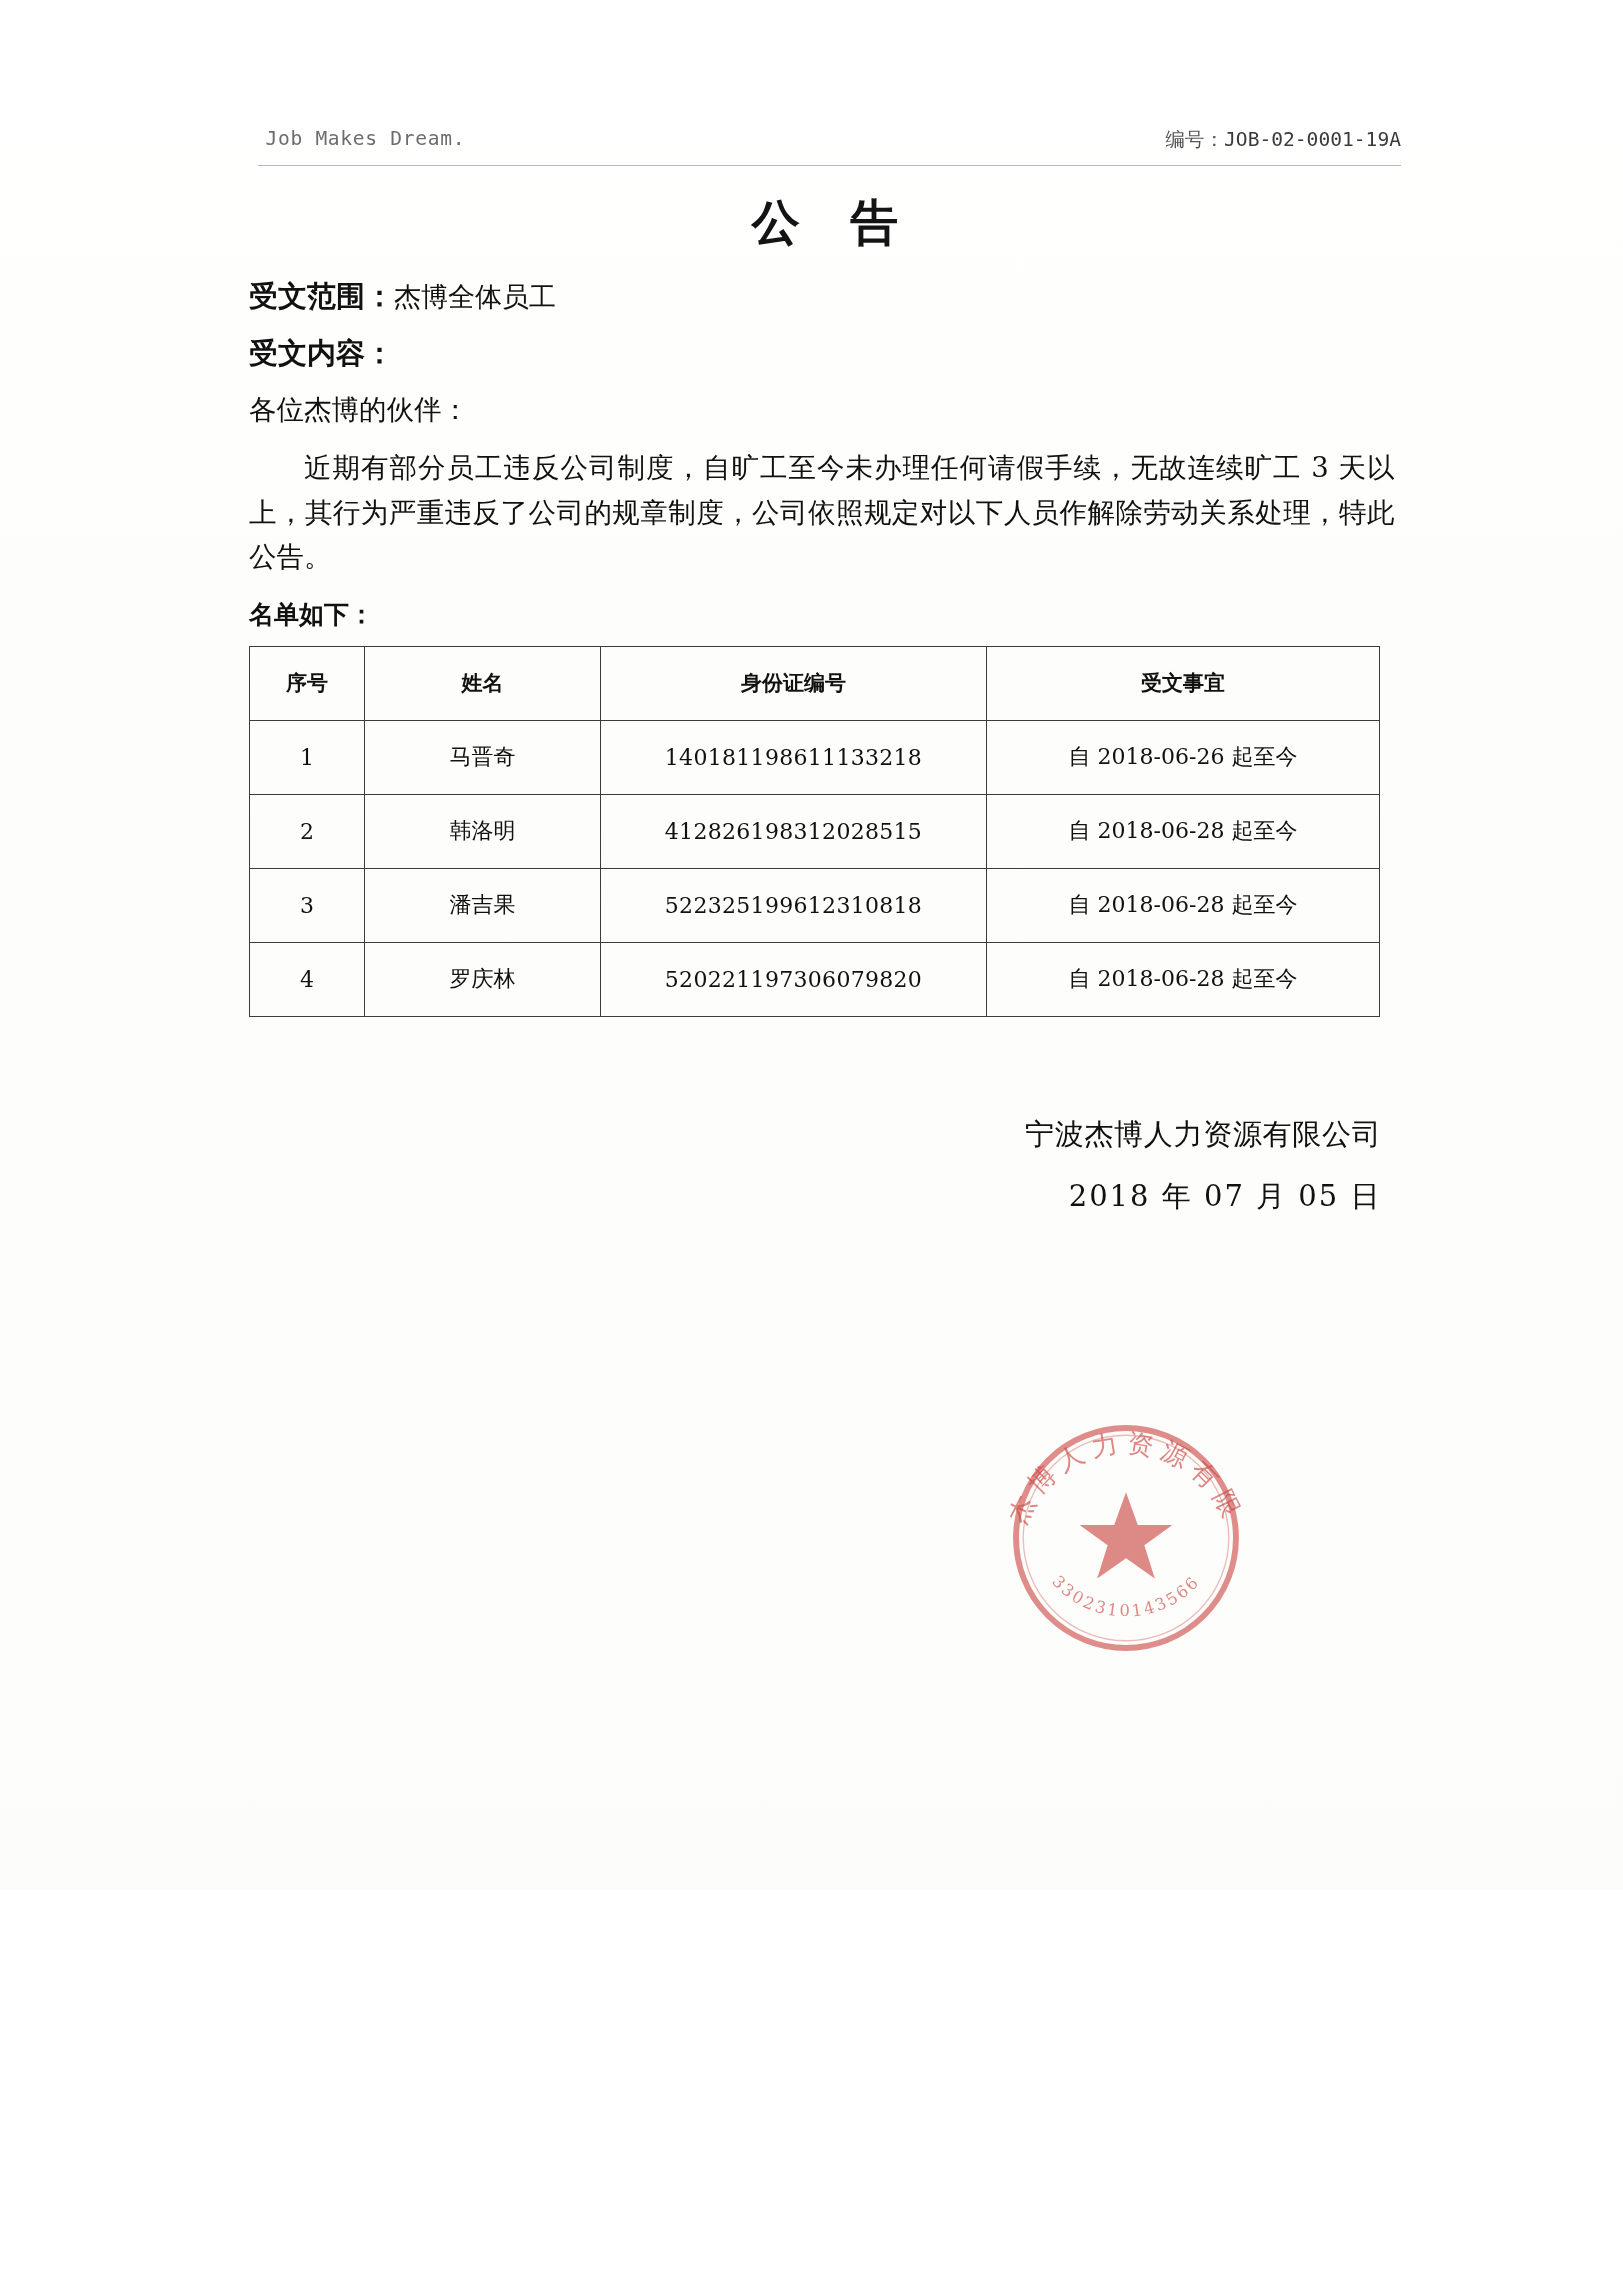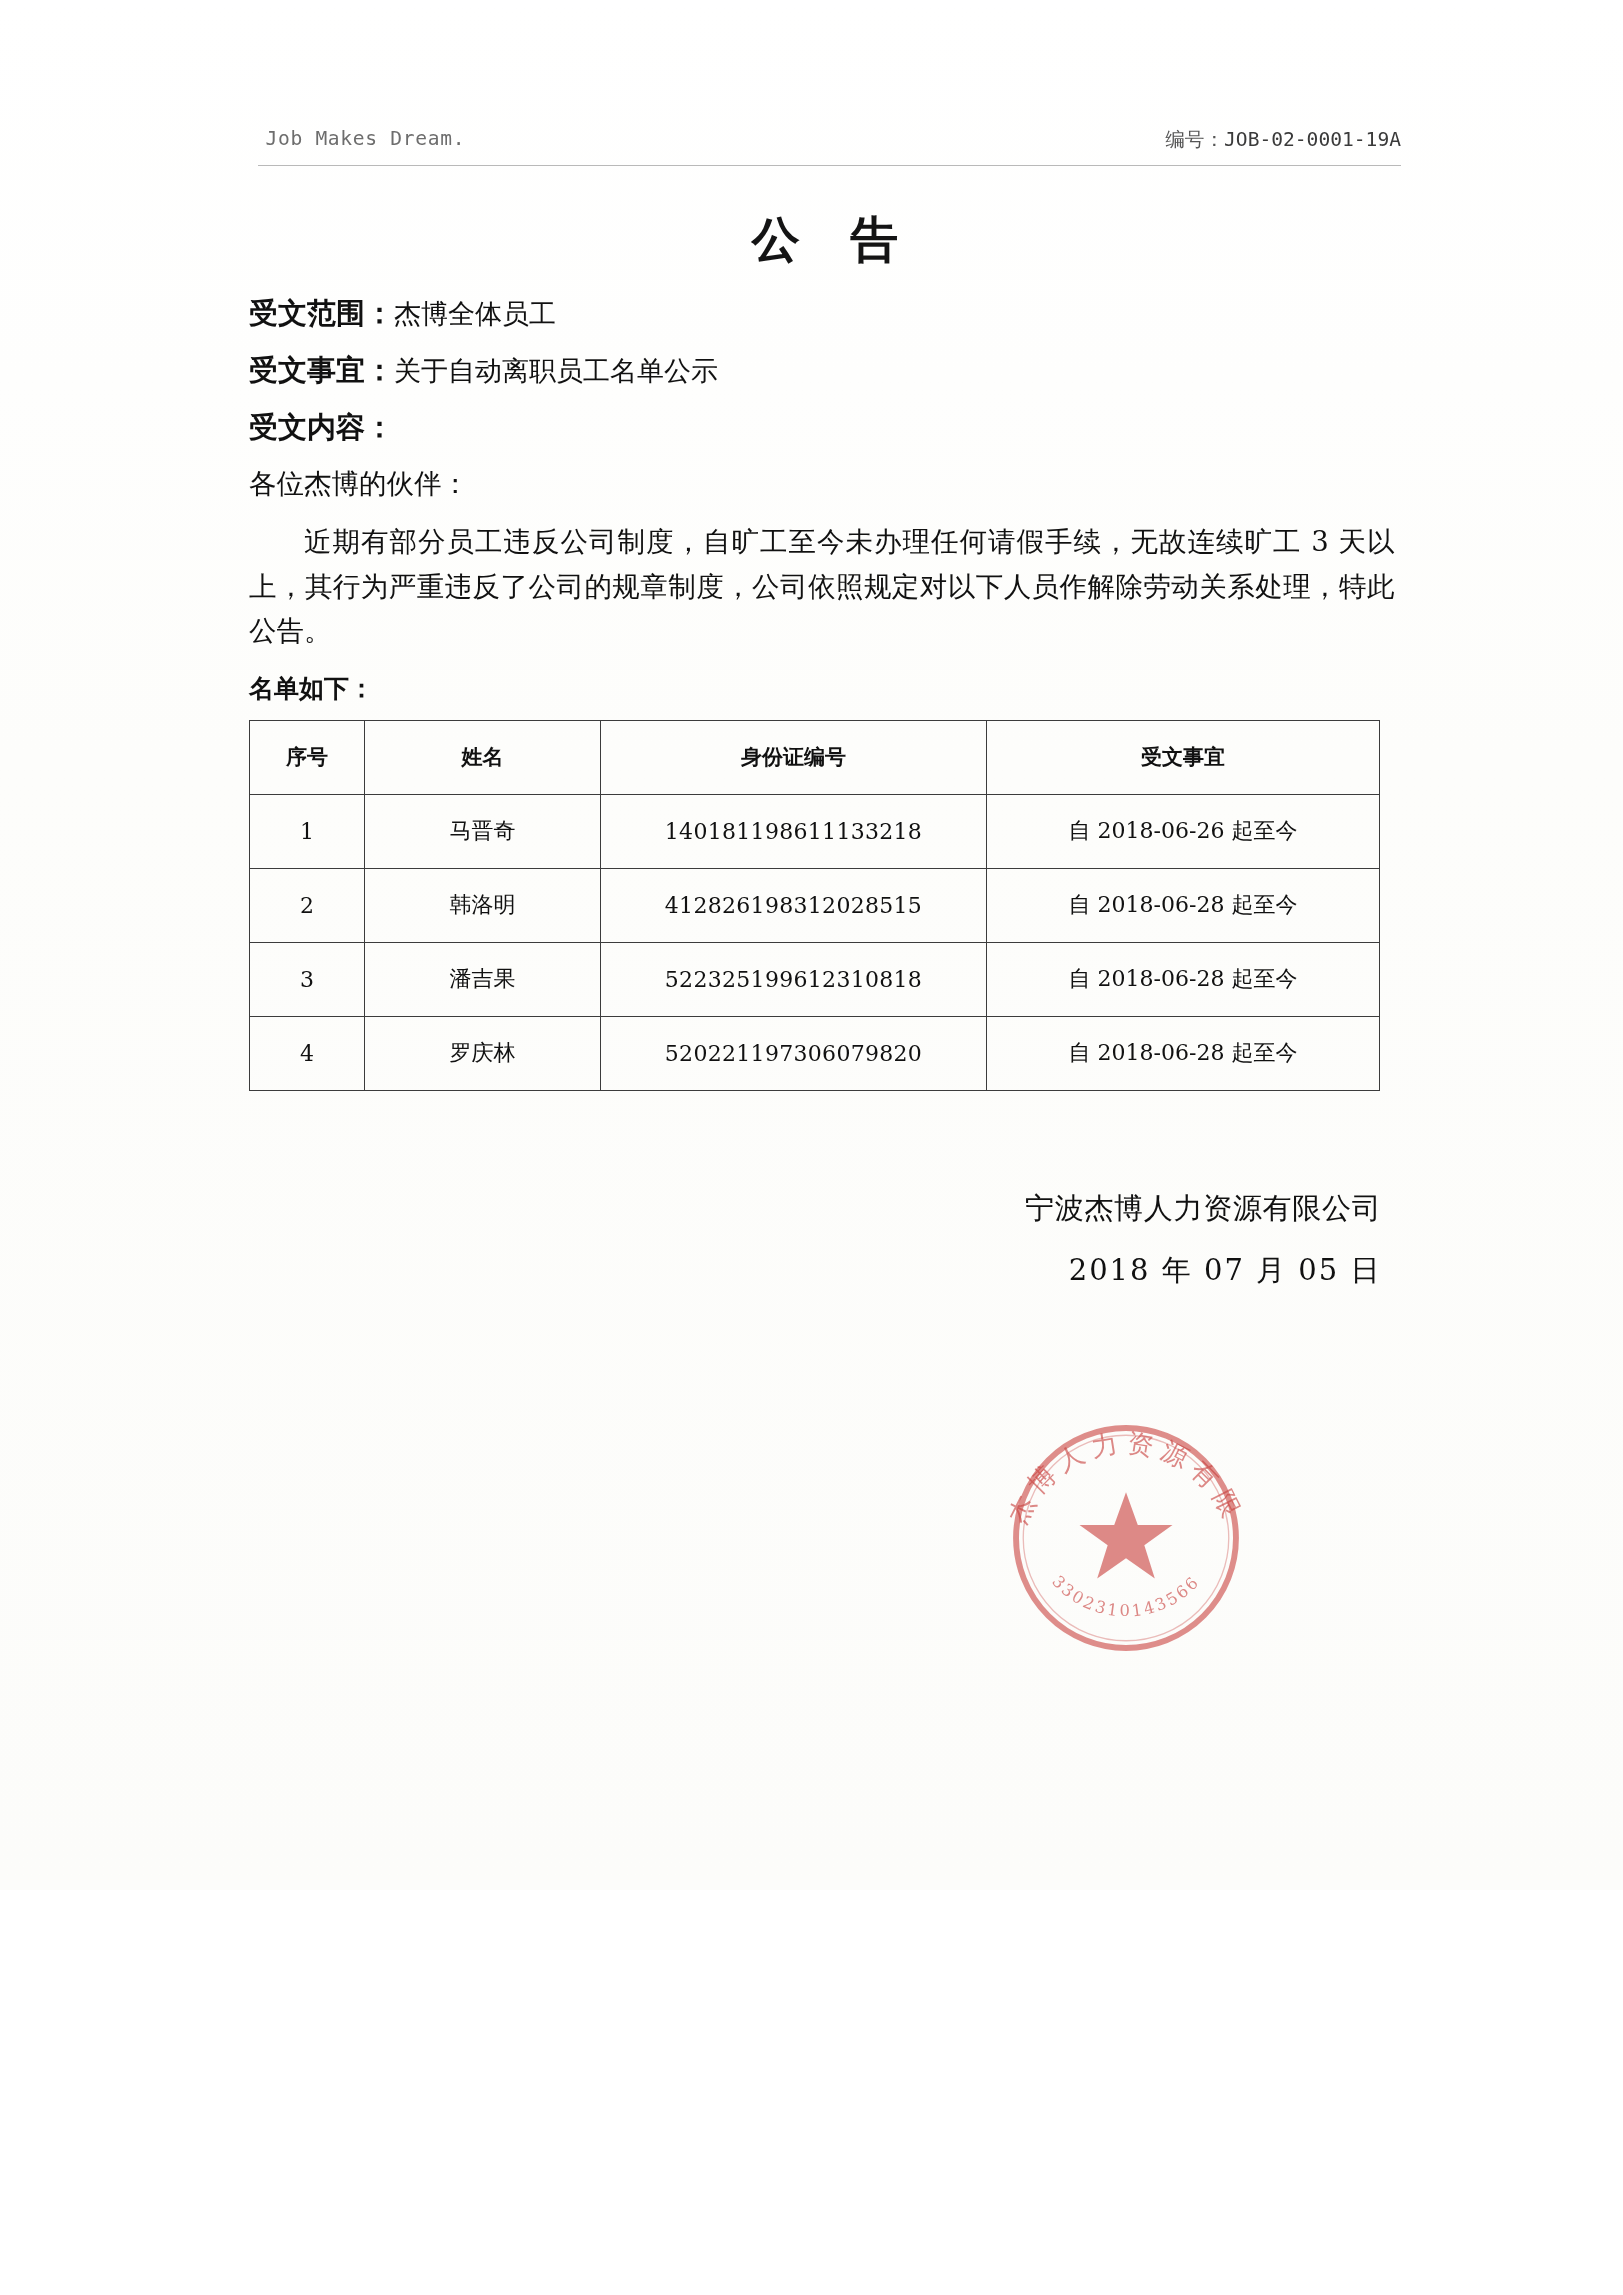--- a/index.html
+++ b/index.html
@@ -58,21 +58,21 @@
   .hdr-rule {
     position: absolute;
     left: 9.2px;
     right: 0;
     top: 47px;
     height: 1.3px;
     background: #b9b9b9;
   }
   
   .doc-title {
-    margin-top: 34px;
+    margin-top: 17px;
     text-align: center;
     font-family: "DejaVu Serif", "Liberation Serif", serif;
     font-weight: bold;
     font-size: 48px;
     letter-spacing: 17px;
     color: #141414;
     text-indent: 17px;
   }
   
   .fields {
@@ -195,24 +195,20 @@
       </div>
       <div class="hdr-rule"></div>
     </div>
 
     <div class="doc-title">公 告</div>
 
     <div class="fields">
       <div class="frow">
         <span class="flabel">受文范围：</span>
         <span class="fvalue">杰博全体员工</span>
-      </div>
-      <div class="frow">
-        <span class="flabel">受文事宜：</span>
-        <span class="fvalue">关于自动离职员工名单公示</span>
       </div>
       <div class="frow">
         <span class="flabel">受文内容：</span>
         <span class="fvalue"></span>
       </div>
     </div>
 
     <div class="salutation">各位杰博的伙伴：</div>
     <div class="para">近期有部分员工违反公司制度，自旷工至今未办理任何请假手续，无故连续旷工 3 天以上，其行为严重违反了公司的规章制度，公司依照规定对以下人员作解除劳动关系处理，特此公告。</div>
     <div class="list-lead">名单如下：</div>

